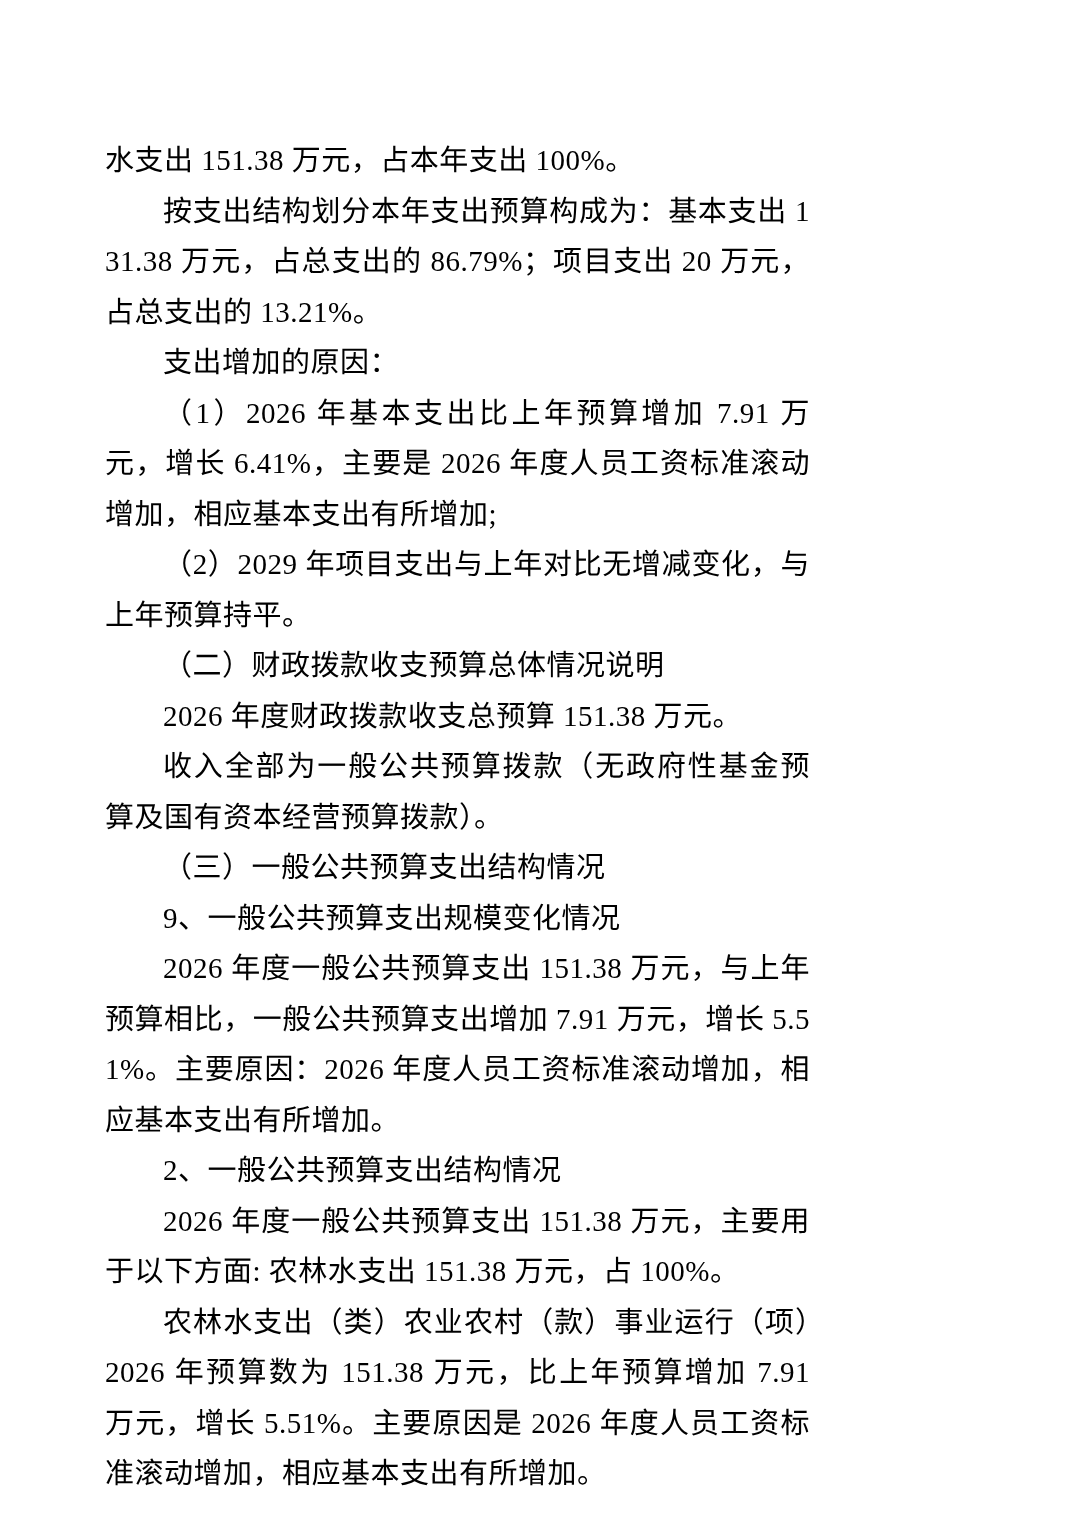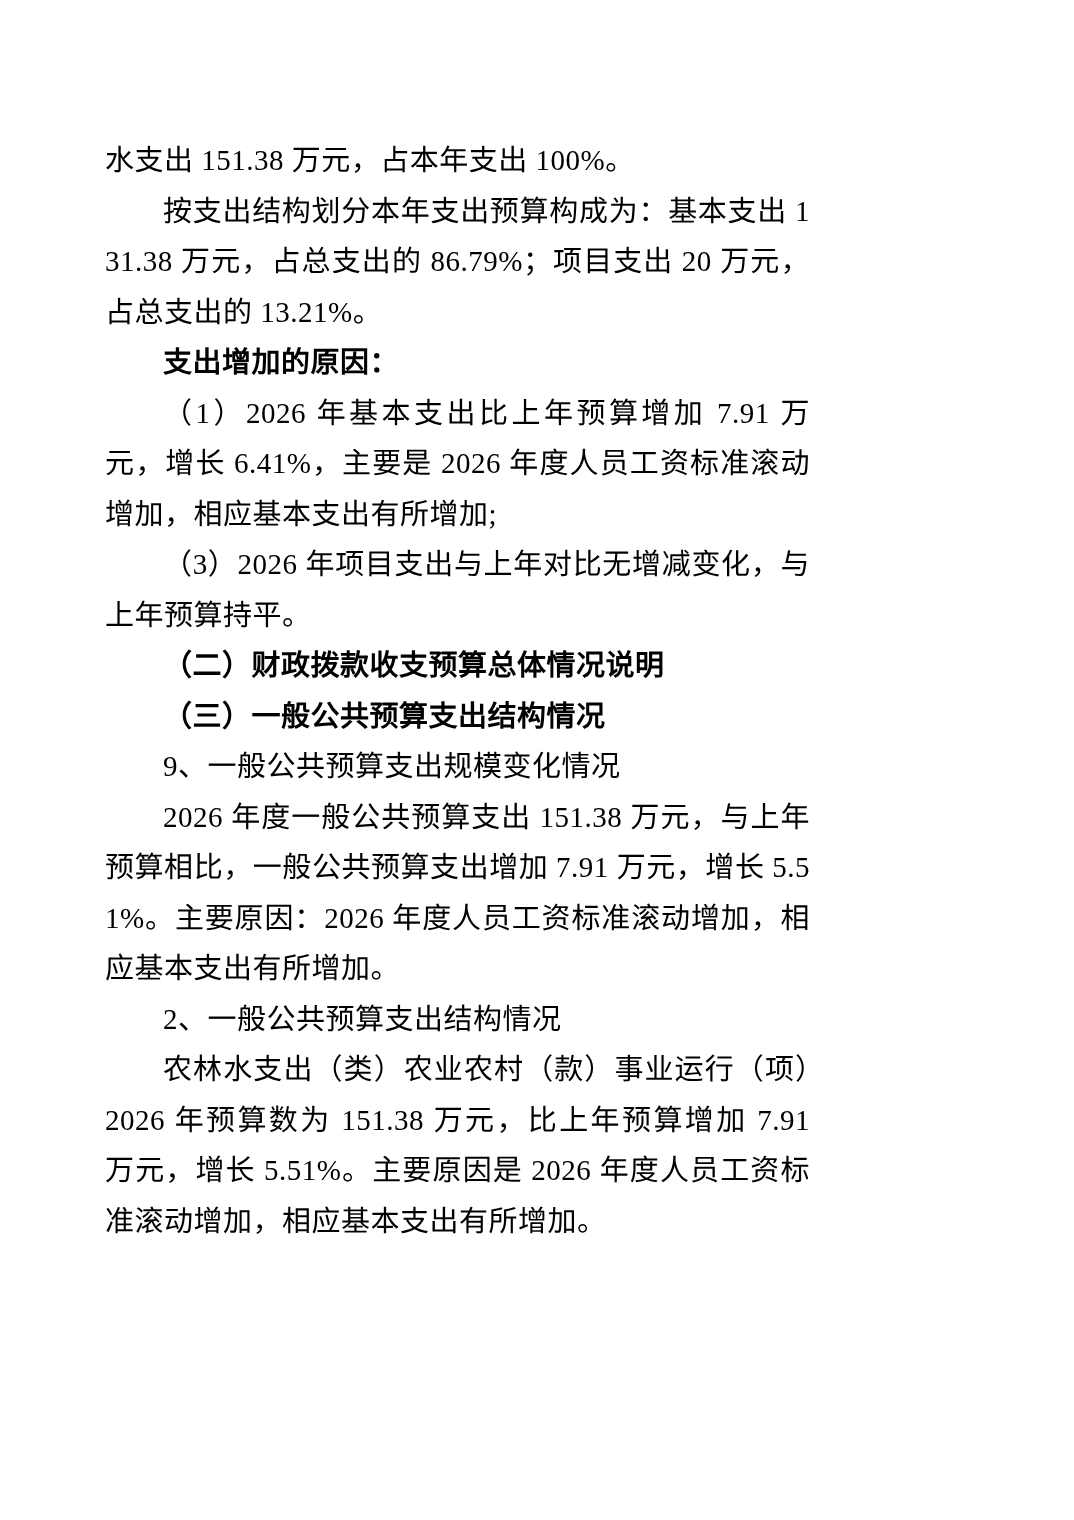--- a/index.html
+++ b/index.html
@@ -27,33 +27,36 @@
     font-size: 29px;
     line-height: 50.5px;
     text-align: justify;
     letter-spacing: 0.5px;
     word-break: break-all;
   }
   .doc-body p.indent {
     text-indent: 2em;
   }
   .doc-body p.heading {
-    font-weight: bold;
+    font-weight: normal;
   }
 </style>
 </head>
 <body>
 
 <div class="page">
   <div class="doc-body">
     <p class="para">水支出 151.38 万元，占本年支出 100%。</p>
     <p class="para indent">按支出结构划分本年支出预算构成为：基本支出 131.38 万元，占总支出的 86.79%；项目支出 20 万元，占总支出的 13.21%。</p>
     <p class="para indent heading">支出增加的原因：</p>
     <p class="para indent">（1）2026 年基本支出比上年预算增加 7.91 万元，增长 6.41%，主要是 2026 年度人员工资标准滚动增加，相应基本支出有所增加;</p>
-    <p class="para indent">（3）2026 年项目支出与上年对比无增减变化，与上年预算持平。</p>
+    <p class="para indent">（2）2029 年项目支出与上年对比无增减变化，与上年预算持平。</p>
     <p class="para indent heading">（二）财政拨款收支预算总体情况说明</p>
+    <p class="para indent">2026 年度财政拨款收支总预算 151.38 万元。</p>
+    <p class="para indent">收入全部为一般公共预算拨款（无政府性基金预算及国有资本经营预算拨款）。</p>
     <p class="para indent heading">（三）一般公共预算支出结构情况</p>
     <p class="para indent">9、一般公共预算支出规模变化情况</p>
     <p class="para indent">2026 年度一般公共预算支出 151.38 万元，与上年预算相比，一般公共预算支出增加 7.91 万元，增长 5.51%。主要原因：2026 年度人员工资标准滚动增加，相应基本支出有所增加。</p>
     <p class="para indent">2、一般公共预算支出结构情况</p>
+    <p class="para indent">2026 年度一般公共预算支出 151.38 万元，主要用于以下方面: 农林水支出 151.38 万元，占 100%。</p>
     <p class="para indent">农林水支出（类）农业农村（款）事业运行（项）2026 年预算数为 151.38 万元，比上年预算增加 7.91 万元，增长 5.51%。主要原因是 2026 年度人员工资标准滚动增加，相应基本支出有所增加。</p>
   </div>
 </div>
 
 </body></html>

